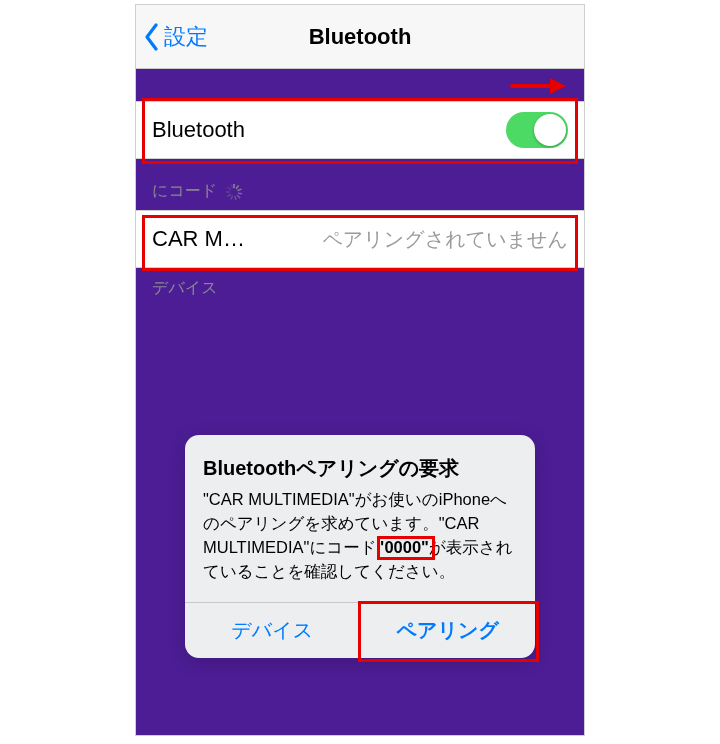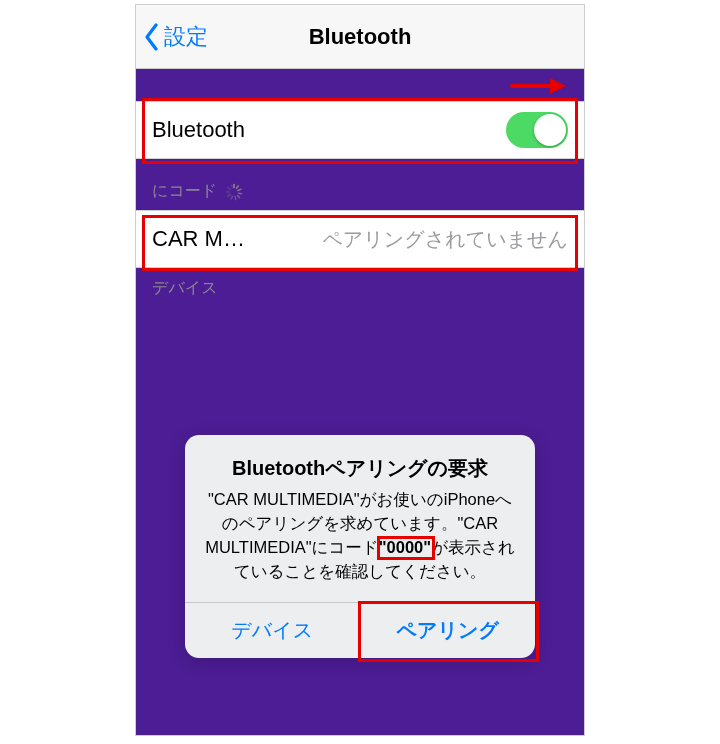--- a/index.html
+++ b/index.html
@@ -137,21 +137,20 @@
     transform: translateX(-50%);
     top: 430px;
     width: 350px;
     background: #eceef0;
     border-radius: 14px;
     box-shadow: 0 4px 18px rgba(0,0,0,.18);
     overflow: hidden;
   }
   .alert-body {
     padding: 20px 18px 18px 18px;
-    text-align: center;
   }
   .alert-title {
     font-size: 20px;
     font-weight: 700;
     color: #000;
     margin-bottom: 6px;
   }
   .alert-msg {
     font-size: 16.5px;
     color: #000;

